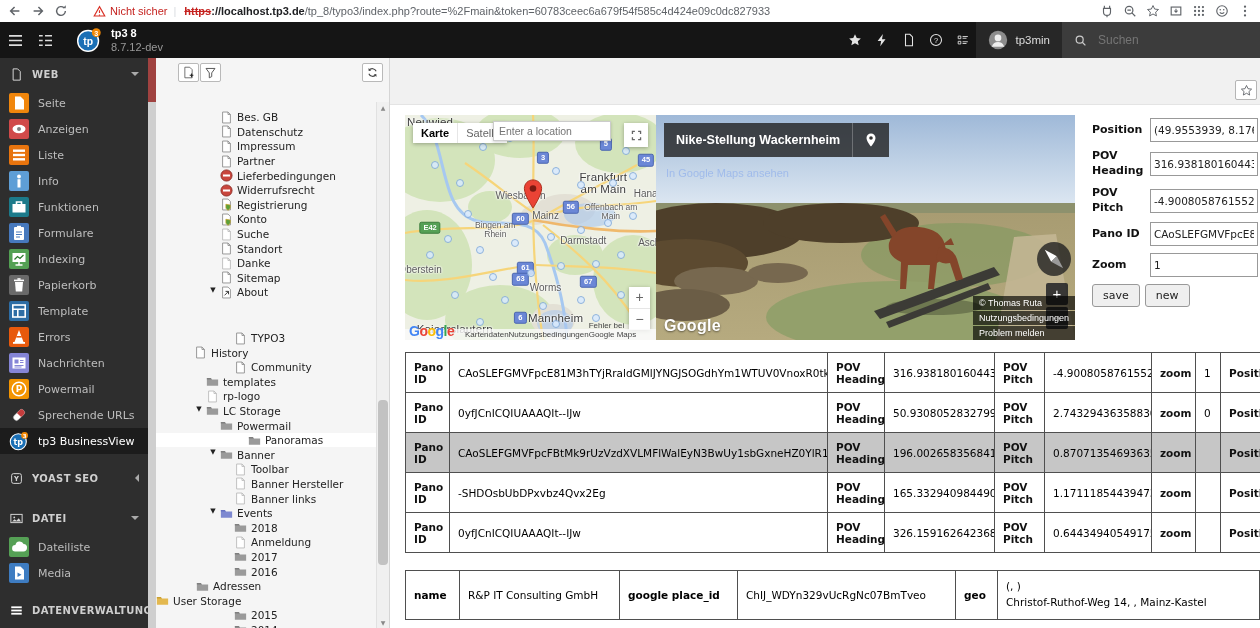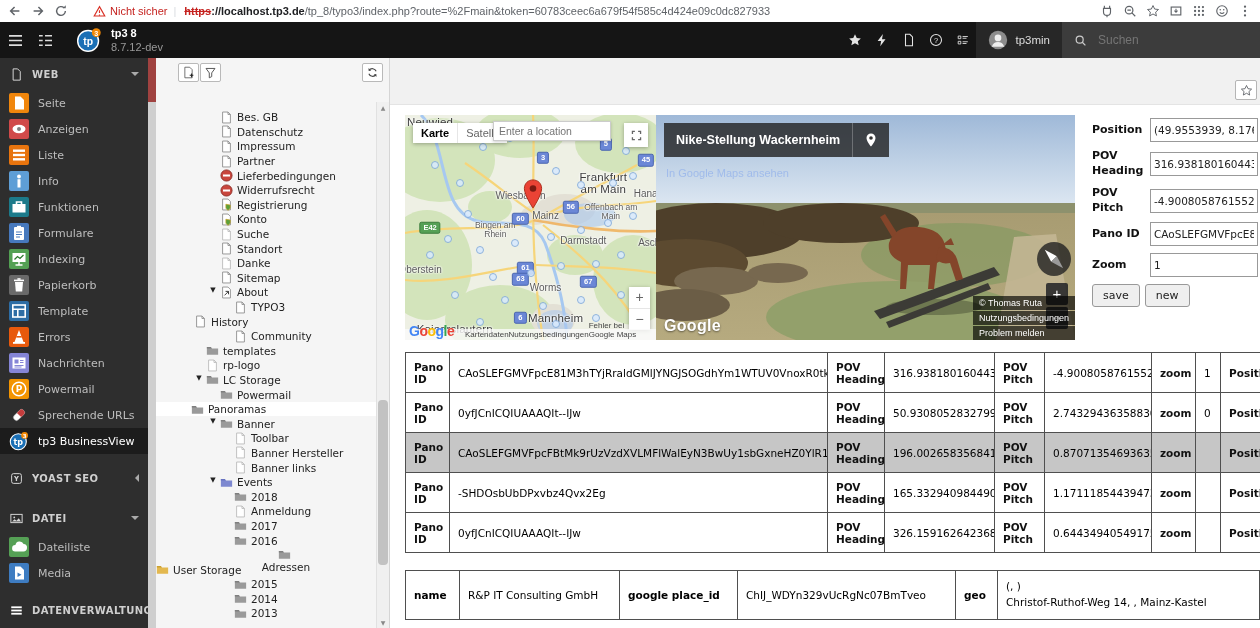--- a/index.html
+++ b/index.html
@@ -643,21 +643,21 @@
           <span class="tlabel">Sitemap</span>
         </div>
         <div class="trow" style="padding-left: 64px;">
           <span class="texp" style="left: 52px;">▼</span>
           <span class="tico"><svg viewBox="0 0 13 15">
               <path d="M2 1.2h6.2L11 4v9.8H2z" fill="#fff" stroke="#8a8a8a"></path>
               <path d="M4.2 10.8L8.8 6.2M8.8 6.2H5.4M8.8 6.2v3.4" stroke="#333" stroke-width="1.1" fill="none"></path>
             </svg></span>
           <span class="tlabel">About</span>
         </div>
-        <div class="trow" style="padding-left: 78px;">
+        <div class="trow" style="padding-left: 78px; margin-top: 31px;">
           <span class="tico"><svg viewBox="0 0 13 15">
               <path d="M2 1.2h6.2L11 4v9.8H2z" fill="#fff" stroke="#8a8a8a"></path>
               <path d="M8.2 1.2V4H11" fill="none" stroke="#8a8a8a"></path>
             </svg></span>
           <span class="tlabel">TYPO3</span>
         </div>
         <div class="trow" style="padding-left: 38px;">
           <span class="tico"><svg viewBox="0 0 13 15">
               <path d="M2 1.2h6.2L11 4v9.8H2z" fill="#fff" stroke="#8a8a8a"></path>
               <path d="M8.2 1.2V4H11" fill="none" stroke="#8a8a8a"></path>
@@ -693,21 +693,21 @@
             </svg></span>
           <span class="tlabel">LC Storage</span>
         </div>
         <div class="trow" style="padding-left: 64px;">
           <span class="tico"><svg viewBox="0 0 15 13">
               <path d="M1 2.5h4.5l1.3 1.7H14v7.3H1z" fill="#9a9a9a"></path>
               <path d="M1 2.5h4.5l1.3 1.7H1z" fill="#7f7f7f"></path>
             </svg></span>
           <span class="tlabel">Powermail</span>
         </div>
-        <div class="trow selected" style="padding-left: 35px;">
+        <div class="trow selected" style="padding-left: 92px;">
           <span class="tico"><svg viewBox="0 0 15 13">
               <path d="M1 2.5h4.5l1.3 1.7H14v7.3H1z" fill="#9a9a9a"></path>
               <path d="M1 2.5h4.5l1.3 1.7H1z" fill="#7f7f7f"></path>
             </svg></span>
           <span class="tlabel">Panoramas</span>
         </div>
         <div class="trow" style="padding-left: 64px;">
           <span class="texp" style="left: 52px;">▼</span>
           <span class="tico"><svg viewBox="0 0 15 13">
               <path d="M1 2.5h4.5l1.3 1.7H14v7.3H1z" fill="#9a9a9a"></path>
@@ -765,21 +765,21 @@
             </svg></span>
           <span class="tlabel">2017</span>
         </div>
         <div class="trow" style="padding-left: 78px;">
           <span class="tico"><svg viewBox="0 0 15 13">
               <path d="M1 2.5h4.5l1.3 1.7H14v7.3H1z" fill="#9a9a9a"></path>
               <path d="M1 2.5h4.5l1.3 1.7H1z" fill="#7f7f7f"></path>
             </svg></span>
           <span class="tlabel">2016</span>
         </div>
-        <div class="trow" style="padding-left: 40px; flex-direction: column;">
+        <div class="trow" style="padding-left: 40px;">
           <span class="tico"><svg viewBox="0 0 15 13">
               <path d="M1 2.5h4.5l1.3 1.7H14v7.3H1z" fill="#9a9a9a"></path>
               <path d="M1 2.5h4.5l1.3 1.7H1z" fill="#7f7f7f"></path>
             </svg></span>
           <span class="tlabel">Adressen</span>
         </div>
         <div class="trow" style="">
           <span class="tico"><svg viewBox="0 0 15 13">
               <path d="M1 2.5h4.5l1.3 1.7H14v7.3H1z" fill="#e3b84f"></path>
               <path d="M1 2.5h4.5l1.3 1.7H1z" fill="#caa030"></path>

